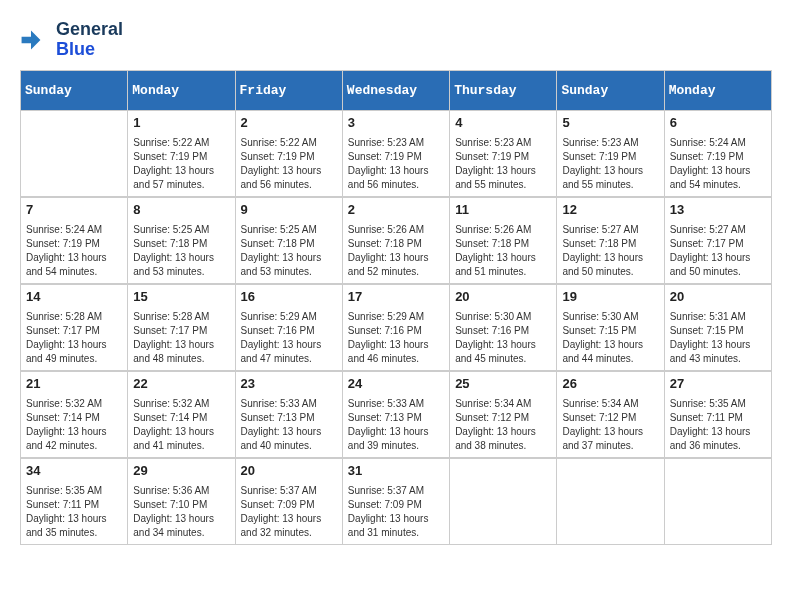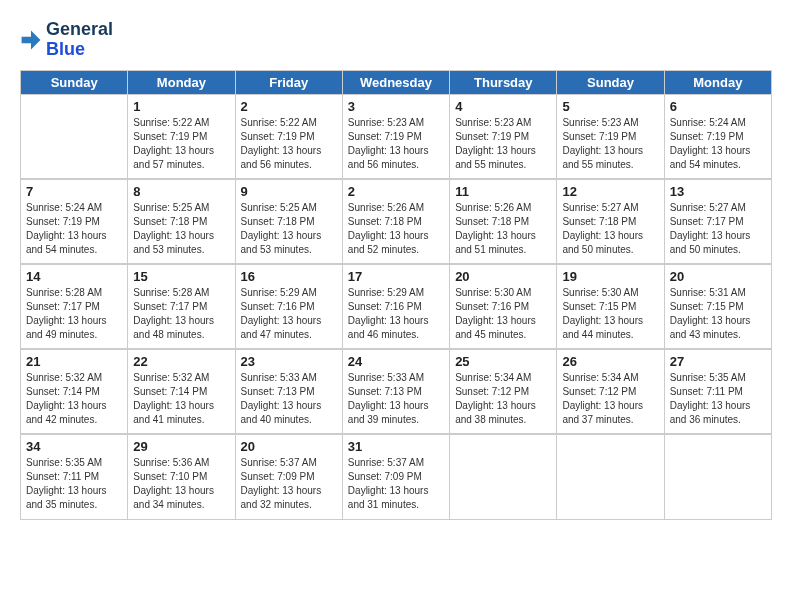--- a/index.html
+++ b/index.html
@@ -12,21 +12,21 @@
     }
     .header {
       display: flex;
       justify-content: space-between;
       align-items: flex-start;
       margin-bottom: 10px;
     }
     .logo {
       display: flex;
       align-items: center;
-      gap: 4px;
+      gap: 14px;
     }
     .logo-text {
       font-size: 18px;
       font-weight: bold;
       color: #1a3a5c;
       line-height: 1.1;
     }
     .logo-arrow {
       width: 22px;
       height: 22px;
@@ -46,43 +46,45 @@
     .calendar {
       width: 100%;
       border-collapse: collapse;
       table-layout: fixed;
     }
     .calendar thead tr th {
       background-color: #2a6db5;
       color: #fff;
       font-size: 13px;
       font-weight: bold;
-      padding: 4px 4px;
-      text-align: center;
+      padding: 12px 4px;
+      text-align: left;
       border: 1px solid #ccc;
+      font-family: Liberation Mono, monospace;
     }
     .calendar tbody tr td {
       vertical-align: top;
       border: 1px solid #ccc;
       padding: 4px 5px;
       font-size: 10.5px;
       color: #333;
       height: 85px;
     }
     .calendar tbody tr td .day-num {
       font-size: 13px;
       font-weight: bold;
       color: #222;
       display: block;
       margin-bottom: 2px;
     }
     .calendar tbody tr td .cell-text {
       font-size: 10px;
       color: #333;
       line-height: 1.4;
+      margin-top: 6px;
     }
     .empty { background: #fff; }
     .row-divider { border-top: 2px solid #ccc; }
   </style>
 </head>
 <body>
 
 <div class="header">
   <div class="logo">
     <svg class="logo-arrow" viewBox="0 0 28 28" xmlns="http://www.w3.org/2000/svg">

